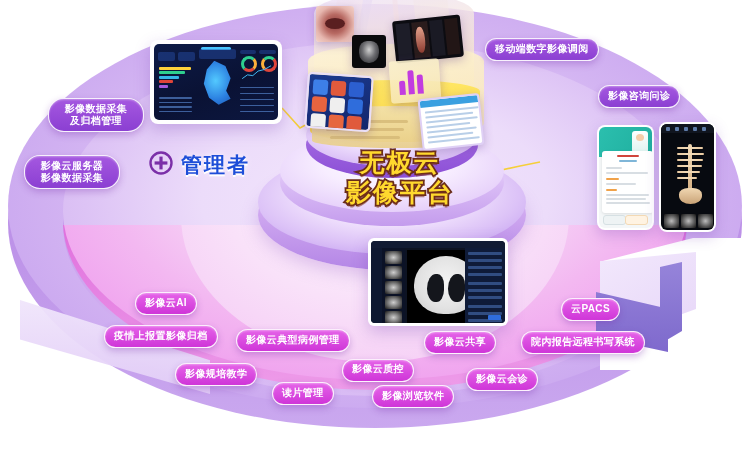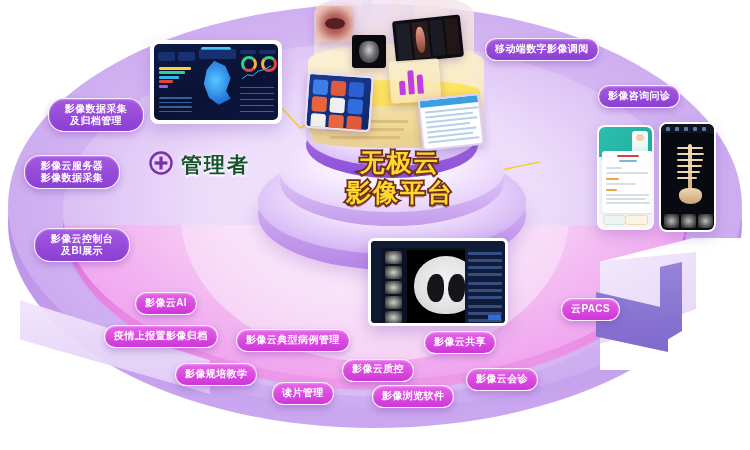--- a/index.html
+++ b/index.html
@@ -243,21 +243,21 @@
   #spine { position:absolute; left:13px; top:0; width:4px; height:58px; border-radius:2px;
            background:linear-gradient(180deg,#f0d7b2,#cfa87a); }
   #pelvis { position:absolute; left:4px; top:44px; width:23px; height:16px; border-radius:40% 40% 50% 50%;
             background:linear-gradient(180deg,#f0d7b2,#c9a377); }
   .pb-bot { position:absolute; bottom:2px; height:14px; border-radius:1px;
             background:radial-gradient(ellipse at 50% 50%, #bdbdbd 0%, #5a5a5a 55%, #111 100%); }
 
   
   .role { position:absolute; display:flex; align-items:center; gap:7px; }
   .role-text {
-    font-size:21px; font-weight:bold; color:#14532d; letter-spacing:2px;
+    font-size:21px; font-weight:bold; color:#1d4ed8; letter-spacing:2px;
     text-shadow:0 2px 0 #ffffff, 0 0 7px rgba(255,255,255,.9);
   }
   .role-ico { flex:0 0 auto; }
   #role-manager { left:148px; top:150px; }
   #role-patient { left:520px; top:150px; }
   #role-doctor  { left:253px; top:250px; }
 
   
   #center-title {
     position:absolute; left:325px; top:148px; width:150px; text-align:center;
@@ -502,24 +502,20 @@
 
 
   <div class="pill purple two" style="left:48px;top:98px;width:96px;">
     <div>影像数据采集</div>
     <div>及归档管理</div>
   </div>
   <div class="pill purple two" style="left:24px;top:155px;width:96px;">
     <div>影像云服务器</div>
     <div>影像数据采集</div>
   </div>
-  <div class="pill purple two" style="left:34px;top:228px;width:96px;">
-    <div>影像云控制台</div>
-    <div>及BI展示</div>
-  </div>
 
   <div class="pill purple" style="left:485px;top:38px;">
     <div>移动端数字影像调阅</div>
   </div>
   <div class="pill purple" style="left:598px;top:85px;">
     <div>影像咨询问诊</div>
   </div>
 
   <div class="pill magenta" style="left:135px;top:292px;">
     <div>影像云AI</div>
@@ -544,14 +540,17 @@
   </div>
   <div class="pill magenta" style="left:424px;top:331px;">
     <div>影像云共享</div>
   </div>
   <div class="pill magenta" style="left:466px;top:368px;">
     <div>影像云会诊</div>
   </div>
   <div class="pill magenta" style="left:561px;top:298px;">
     <div>云PACS</div>
   </div>
+  <div class="pill magenta" style="left:521px;top:331px;">
+    <div>院内报告远程书写系统</div>
+  </div>
 
 </div>
 
 </body></html>

